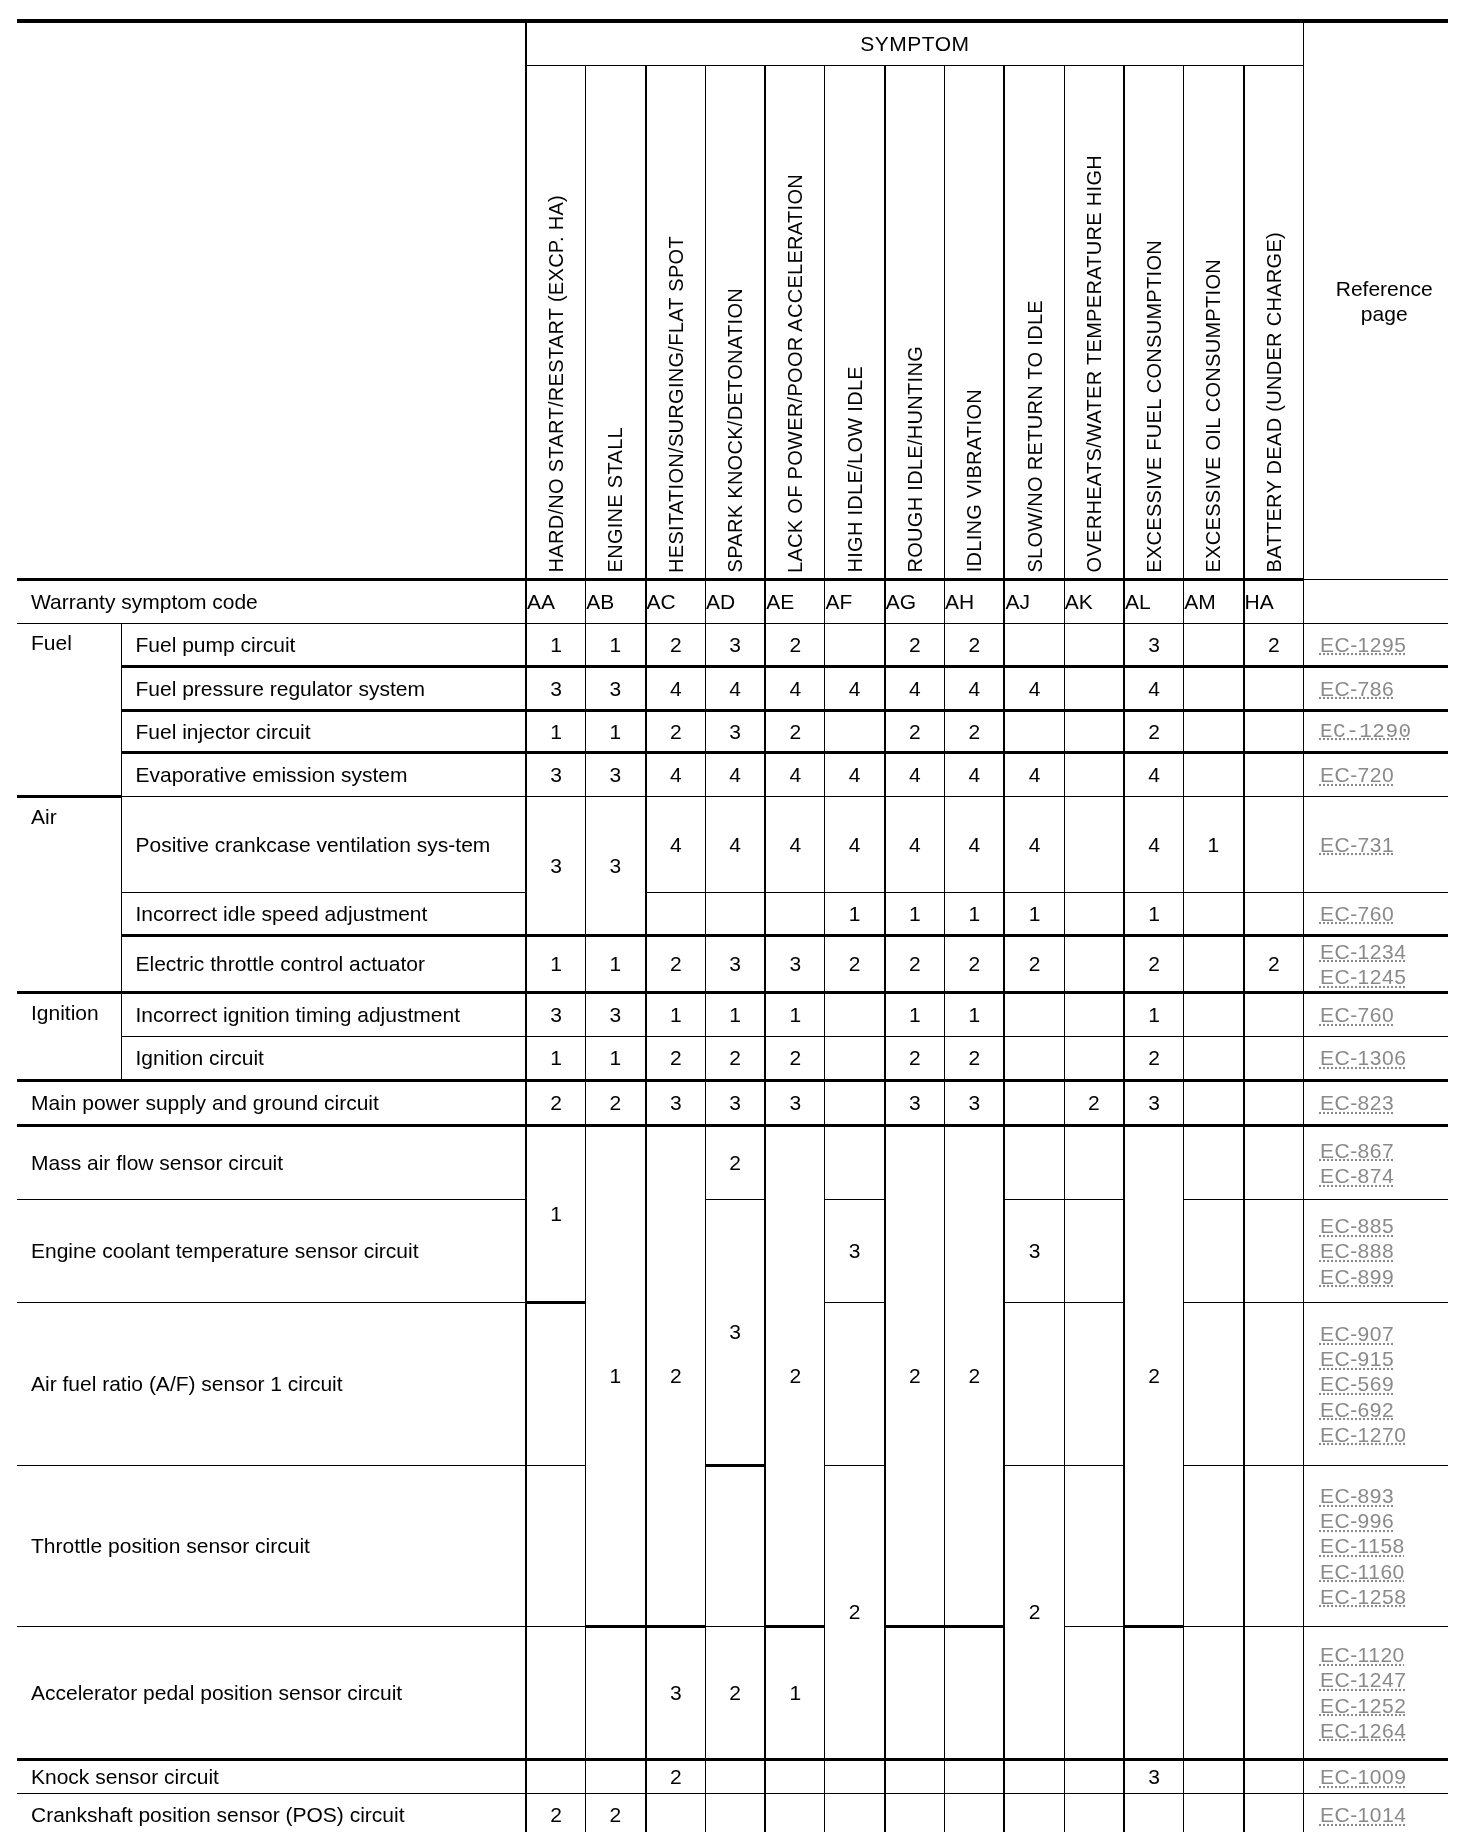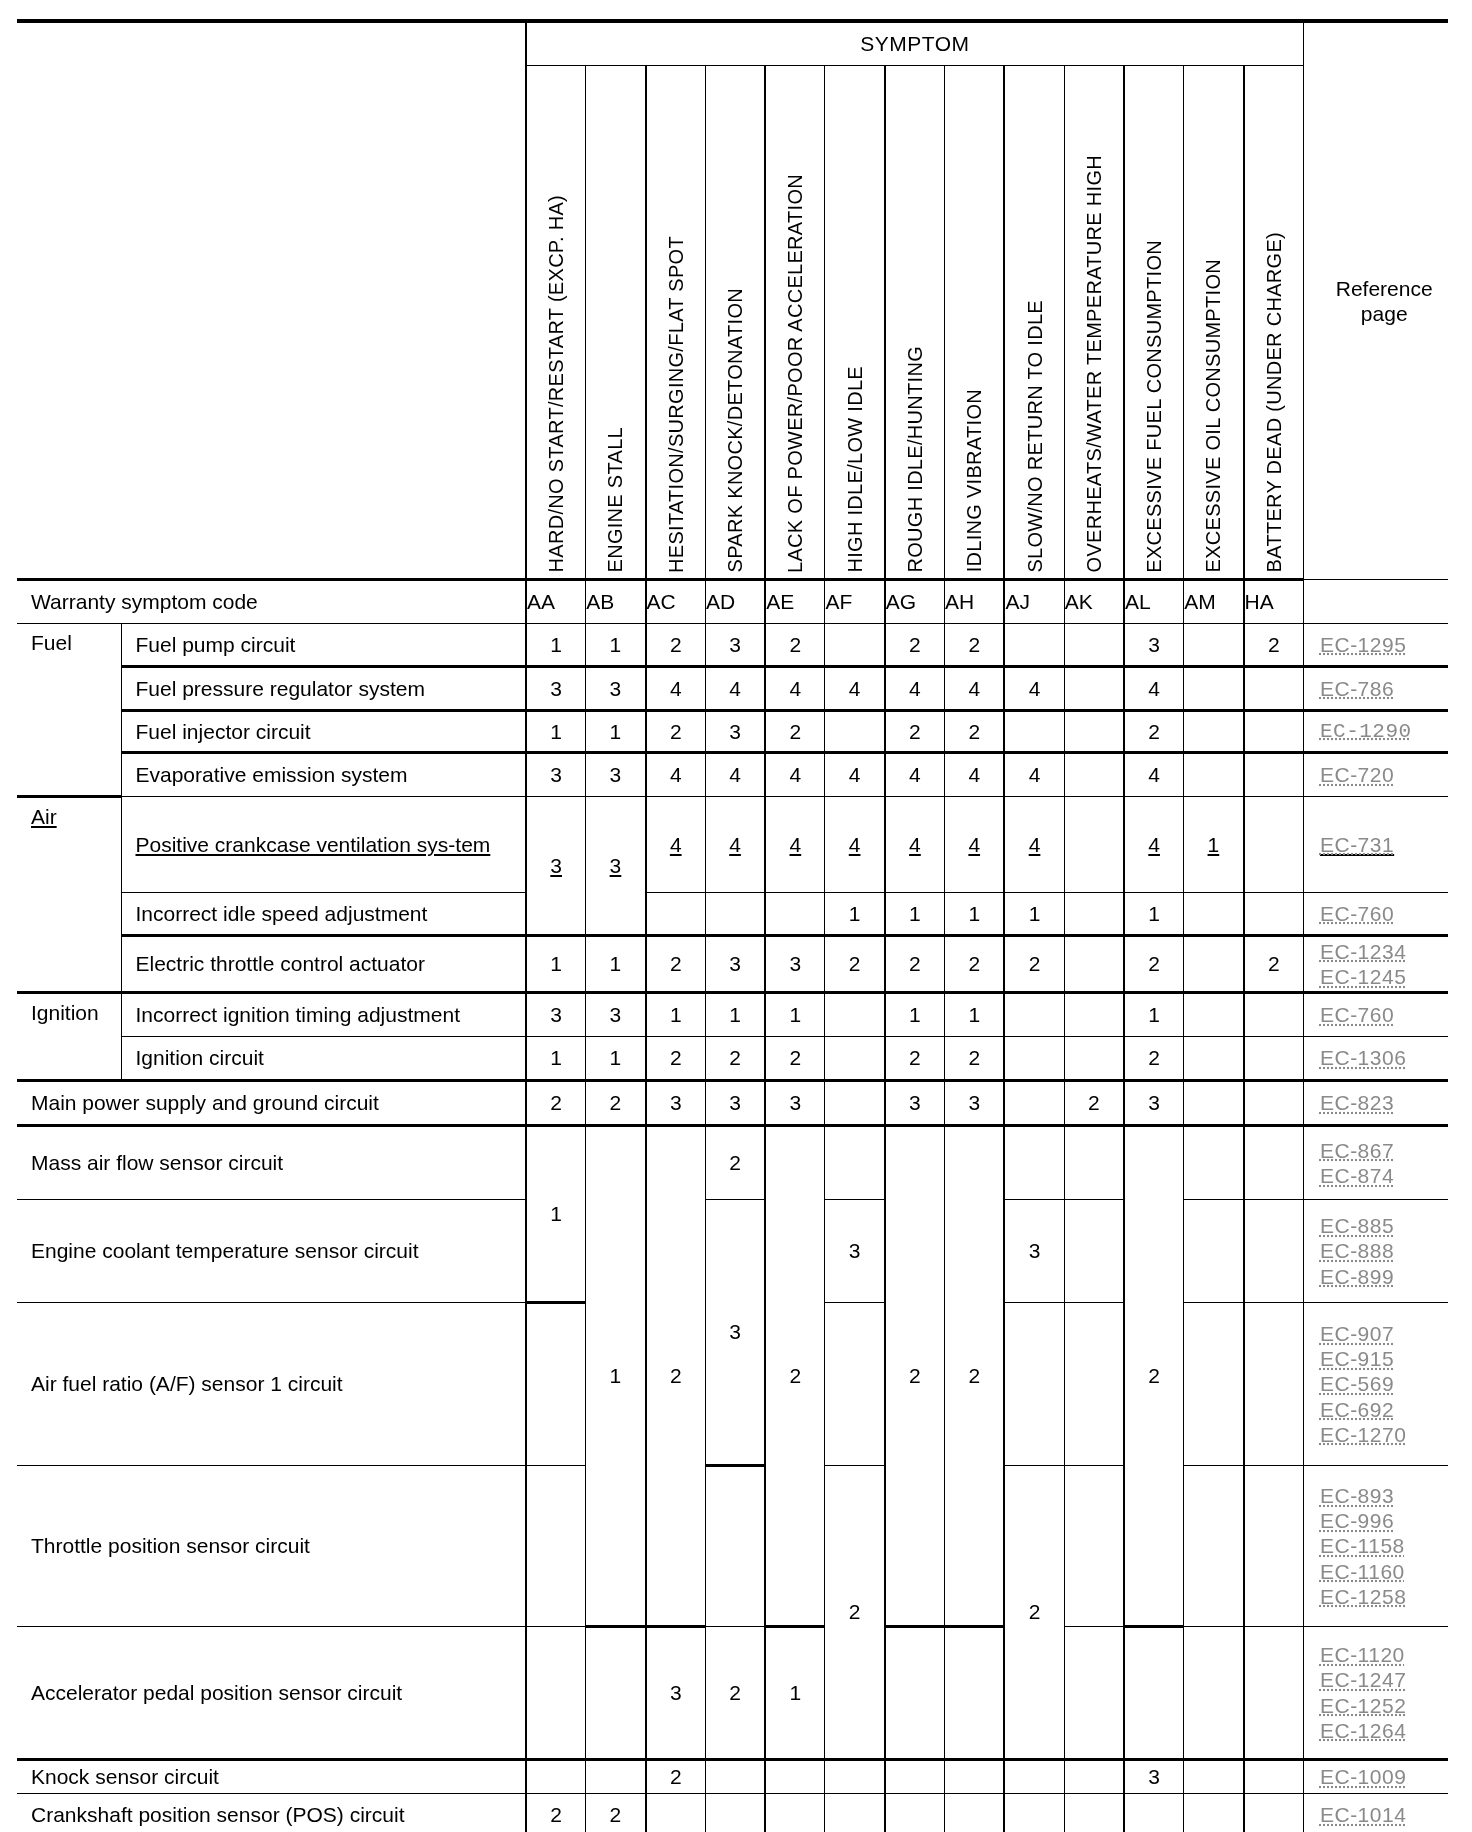--- a/index.html
+++ b/index.html
@@ -166,21 +166,21 @@
         <td class="num">4</td>
         <td class="num thick-left">4</td>
         <td class="num"></td>
         <td class="num thick-left">4</td>
         <td class="num"></td>
         <td class="num thick-left"></td>
         <td class="ref">
           <a href="#">EC-720</a>
         </td>
       </tr>
-      <tr style="height: 96px; text-decoration: underline;">
+      <tr style="height: 96px;">
         <td class="cat" rowspan="3" style="border-bottom: 3px solid rgb(0, 0, 0);">Air</td>
         <td class="lbl">Positive crankcase ventilation sys-tem</td>
         <td class="num thick-left" rowspan="2" style="border-bottom: 3px solid rgb(0, 0, 0);">3</td>
         <td class="num" rowspan="2" style="border-bottom: 3px solid rgb(0, 0, 0);">3</td>
         <td class="num thick-left">4</td>
         <td class="num">4</td>
         <td class="num thick-left">4</td>
         <td class="num">4</td>
         <td class="num thick-left">4</td>
         <td class="num">4</td>

